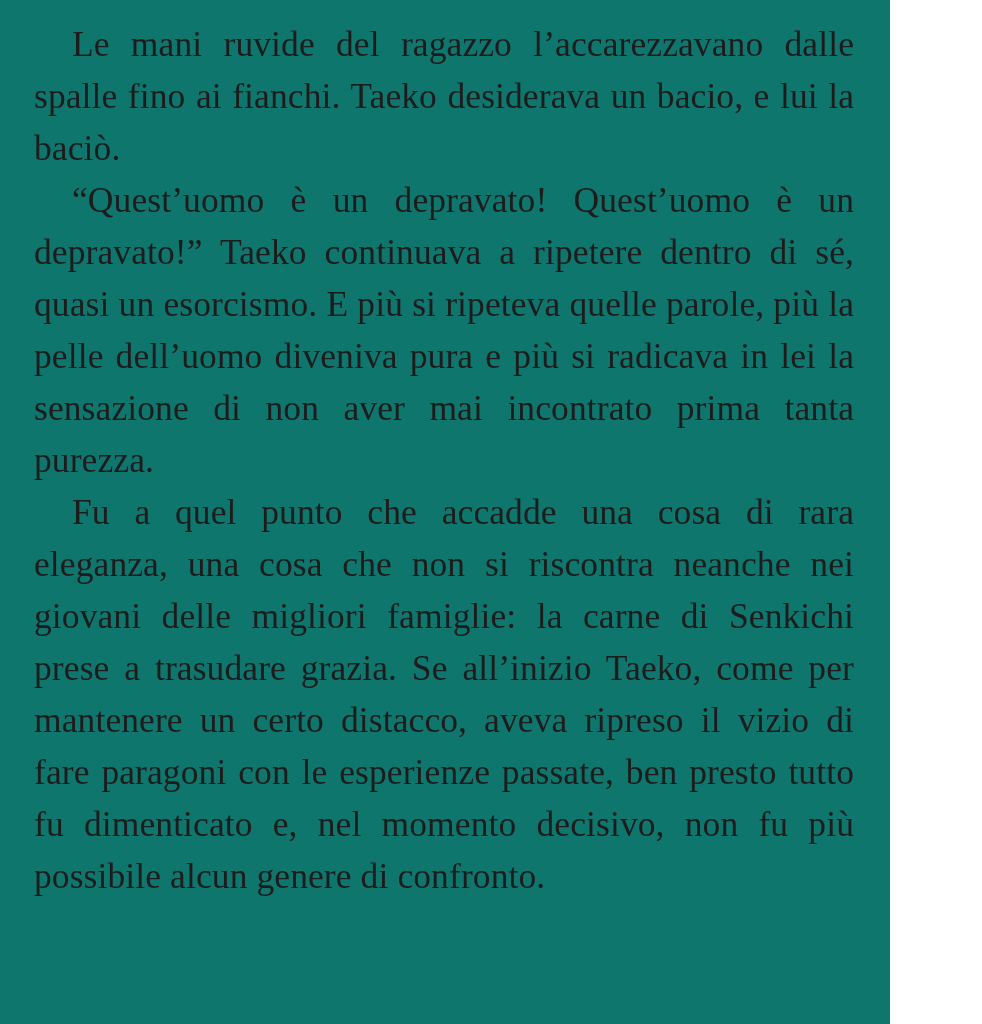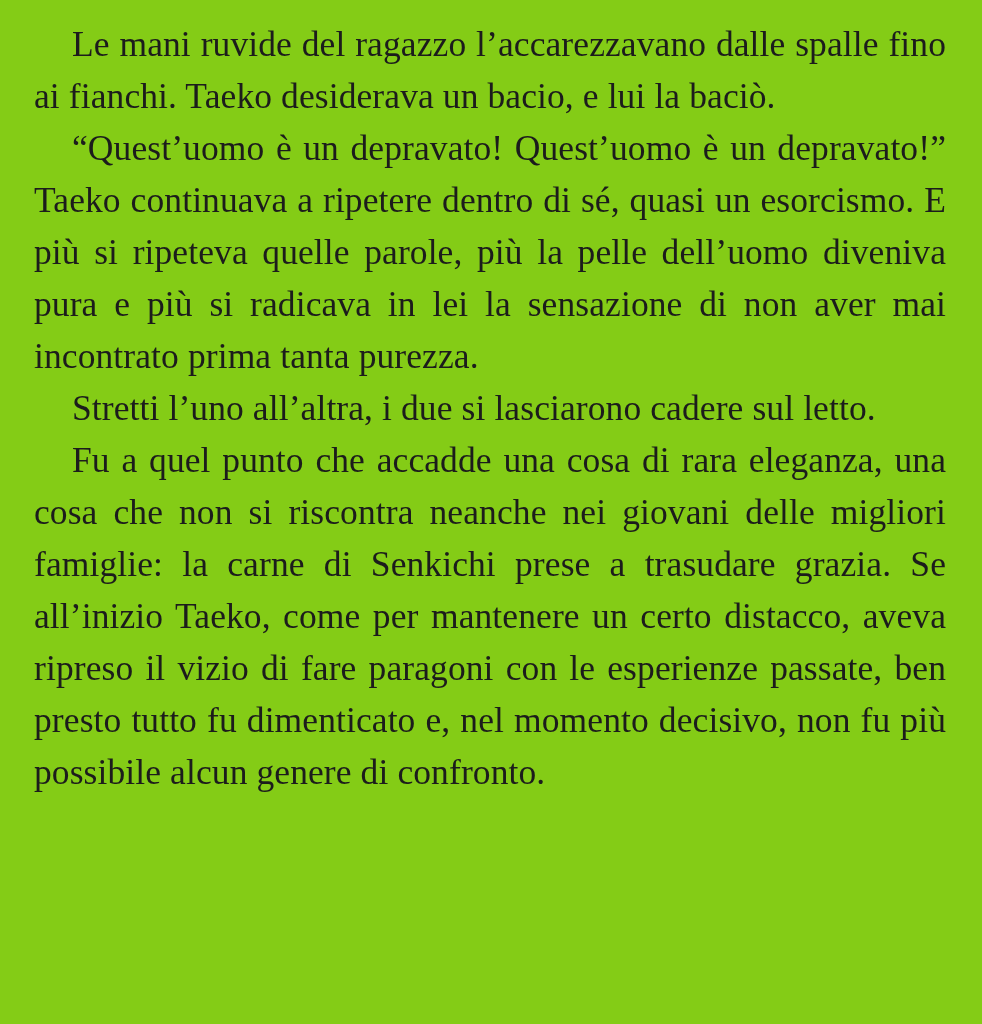--- a/index.html
+++ b/index.html
@@ -9,24 +9,24 @@
   }
   body {
     width: 982px;
     height: 1024px;
     overflow: hidden;
     font-family: "Liberation Serif", "DejaVu Serif", serif;
     color: #1c1c1c;
   }
   #page {
     box-sizing: border-box;
-    width: 982px;
+    width: 890px;
     height: 1024px;
     padding: 18px 36px 10px 34px;
-    background: #84cc16;
+    background: #0f766e;
   }
   .body-text {
     font-size: 35.5px;
     line-height: 52px;
     text-align: justify;
     text-justify: inter-word;
     hyphens: none;
     letter-spacing: 0.1px;
   }
   .body-text p {
@@ -37,16 +37,15 @@
     text-indent: 38px;
   }
 </style>
 </head>
 <body>
 
 <div id="page">
   <div class="body-text">
     <p>Le mani ruvide del ragazzo l’accarezzavano dalle spalle fino ai fianchi. Taeko desiderava un bacio, e lui la baciò.</p>
     <p>“Quest’uomo è un depravato! Quest’uomo è un depravato!” Taeko continuava a ripetere dentro di sé, quasi un esorcismo. E più si ripeteva quelle parole, più la pelle dell’uomo diveniva pura e più si radicava in lei la sensazione di non aver mai incontrato prima tanta purezza.</p>
-    <p>Stretti l’uno all’altra, i due si lasciarono cadere sul letto.</p>
     <p>Fu a quel punto che accadde una cosa di rara eleganza, una cosa che non si riscontra neanche nei giovani delle migliori famiglie: la carne di Senkichi prese a trasudare grazia. Se all’inizio Taeko, come per mantenere un certo distacco, aveva ripreso il vizio di fare paragoni con le esperienze passate, ben presto tutto fu dimenticato e, nel momento decisivo, non fu più possibile alcun genere di confronto.</p>
   </div>
 </div>
 
 </body></html>

